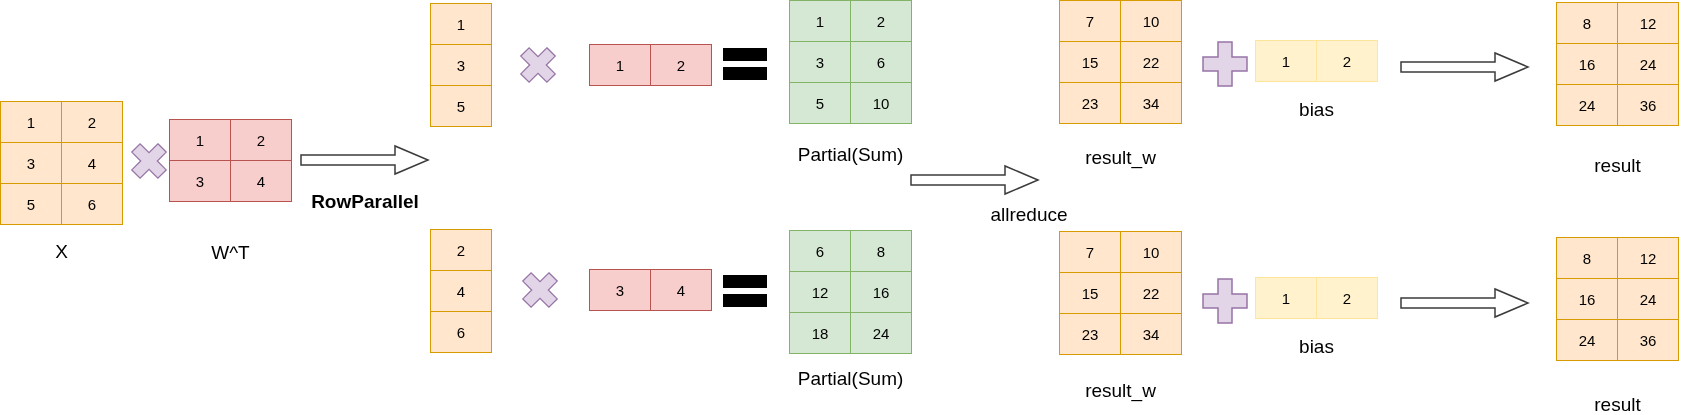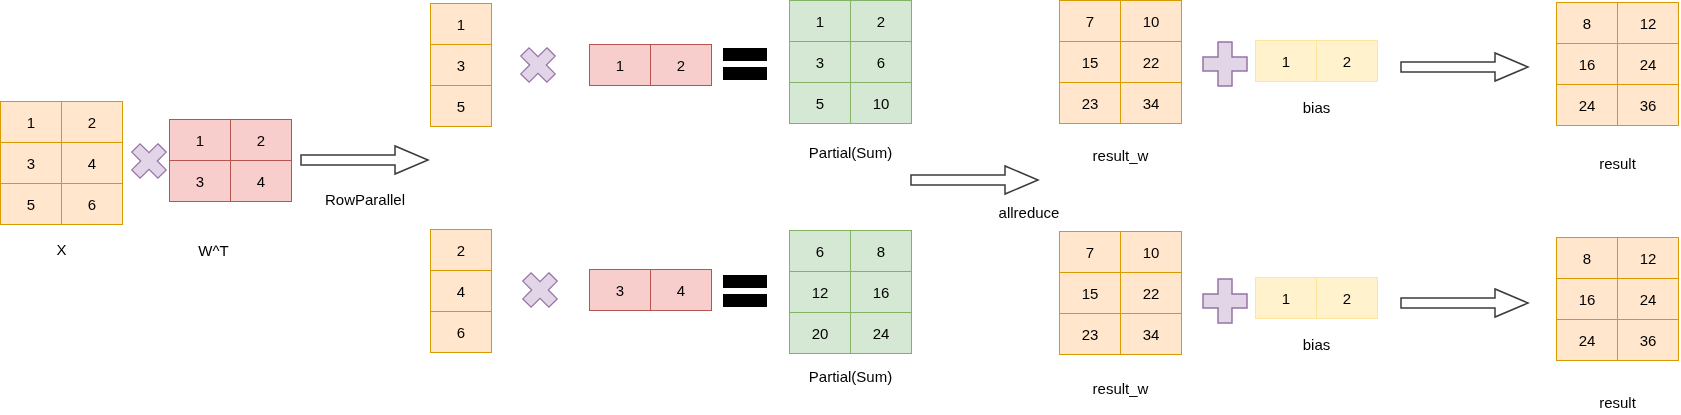--- a/index.html
+++ b/index.html
@@ -25,21 +25,21 @@
     display:flex;align-items:center;justify-content:center;
     font-size:15px;
   }
   .orange{--bc:#d79b00;--fill:#ffe6cc;}
   .pink  {--bc:#b85450;--fill:#f8cecc;}
   .green {--bc:#82b366;--fill:#d5e8d4;}
   .yellow{--bc:#ffe599;--fill:#fff2cc;}
 
   .lbl{
     position:absolute;
-    font-size:15px;
+    font-size:19px;
     text-align:center;
     white-space:nowrap;
   }
   .icon{position:absolute;}
   .equals{
     position:absolute;
     display:flex;flex-direction:column;gap:6px;
   }
   .equals .bar{width:44px;height:13px;background:#000;}
 </style>
@@ -61,26 +61,26 @@
   <svg class="icon" style="left:128px;top:140px;" width="42" height="42" viewBox="0 0 100 100">
     <path d="M36 6 H64 V36 H94 V64 H64 V94 H36 V64 H6 V36 H36 Z" transform="rotate(45 50 50)" fill="#e1d5e7" stroke="#9673a6" stroke-width="3"></path>
   </svg>
 
   <div class="matrix pink" style="left: 169px; top: 119px; grid-template-columns: repeat(2, 60px);">
       <div class="cell">1</div>
       <div class="cell">2</div>
       <div class="cell">3</div>
       <div class="cell">4</div>
     </div>
-  <div class="lbl" style="left:152px;width:123px;top:242px;">W^T</div>
+  <div class="lbl" style="left:169px;width:123px;top:242px;">W^T</div>
 
   <svg class="icon" style="left:300px;top:144px;" width="130" height="32" viewBox="0 0 130 32">
     <path d="M1 11 H95 V2 L128 16 L95 30 V21 H1 Z" fill="#ffffff" stroke="#3b3b3b" stroke-width="1.5"></path>
   </svg>
-  <div class="lbl" style="left:297px;width:136px;top:191px;">RowParallel</div>
+  <div class="lbl" style="left:297px;width:136px;top:191px;font-weight:bold;">RowParallel</div>
 
   <div class="matrix orange" style="left: 430px; top: 3px; grid-template-columns: repeat(1, 60px);">
       <div class="cell">1</div>
       <div class="cell">3</div>
       <div class="cell">5</div>
     </div>
 
   <svg class="icon" style="left:517px;top:44px;" width="42" height="42" viewBox="0 0 100 100">
     <path d="M36 6 H64 V36 H94 V64 H64 V94 H36 V64 H6 V36 H36 Z" transform="rotate(45 50 50)" fill="#e1d5e7" stroke="#9673a6" stroke-width="3"></path>
   </svg>
@@ -162,21 +162,21 @@
   <div class="equals" style="left:723px;top:275px;">
     <div class="bar"></div>
       <div class="bar"></div>
   </div>
 
   <div class="matrix green" style="left: 789px; top: 230px; grid-template-columns: repeat(2, 60px);">
       <div class="cell">6</div>
       <div class="cell">8</div>
       <div class="cell">12</div>
       <div class="cell">16</div>
-      <div class="cell">20</div>
+      <div class="cell">18</div>
       <div class="cell">24</div>
     </div>
   <div class="lbl" style="left:789px;width:123px;top:368px;">Partial(Sum)</div>
 
   <div class="matrix orange" style="left: 1059px; top: 231px; grid-template-columns: repeat(2, 60px);">
       <div class="cell">7</div>
       <div class="cell">10</div>
       <div class="cell">15</div>
       <div class="cell">22</div>
       <div class="cell">23</div>

